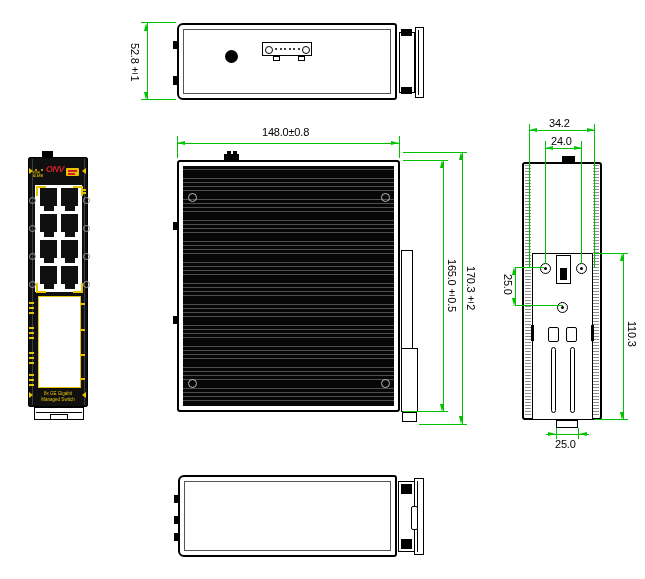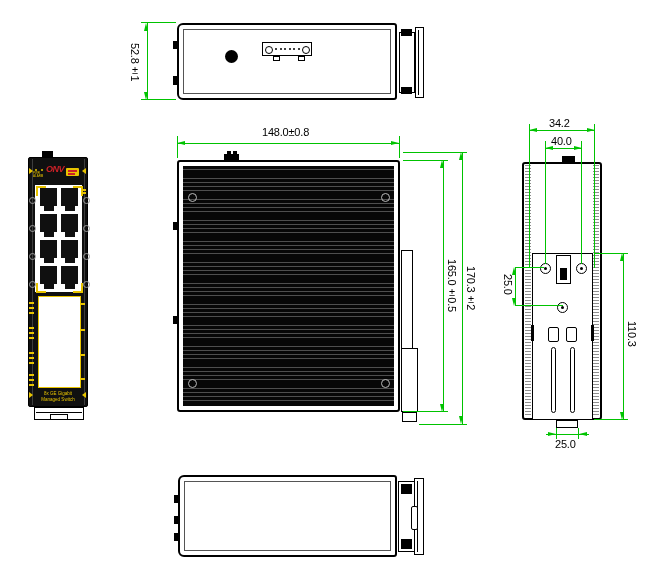--- a/index.html
+++ b/index.html
@@ -197,21 +197,21 @@
   <div class="ln" style="left:529px;top:130px;width:66px;height:1px;"></div>
   <div class="ar ar-l" style="left:529px;top:128px;"></div>
   <div class="ar ar-r" style="left:587px;top:128px;"></div>
   <div class="dimtext" style="left:549px;top:117px;">34.2</div>
 
   <div class="ln" style="left:545px;top:141px;width:1px;height:123px;"></div>
   <div class="ln" style="left:581px;top:141px;width:1px;height:123px;"></div>
   <div class="ln" style="left:545px;top:148px;width:37px;height:1px;"></div>
   <div class="ar ar-l" style="left:545px;top:146px;"></div>
   <div class="ar ar-r" style="left:574px;top:146px;"></div>
-  <div class="dimtext" style="left:551px;top:135px;">40.0</div>
+  <div class="dimtext" style="left:551px;top:135px;">24.0</div>
 
   <div class="ln" style="left:515px;top:267px;width:29px;height:1px;"></div>
   <div class="ln" style="left:515px;top:305px;width:48px;height:1px;"></div>
   <div class="ln" style="left:515px;top:267px;width:1px;height:39px;"></div>
   <div class="ar ar-u" style="left:512px;top:267px;"></div>
   <div class="ar ar-d" style="left:512px;top:298px;"></div>
   <div class="dimtext vtext" style="left:502px;top:274px;">25.0</div>
 
   <div class="ln" style="left:594px;top:253px;width:34px;height:1px;"></div>
   <div class="ln" style="left:594px;top:419px;width:34px;height:1px;"></div>

